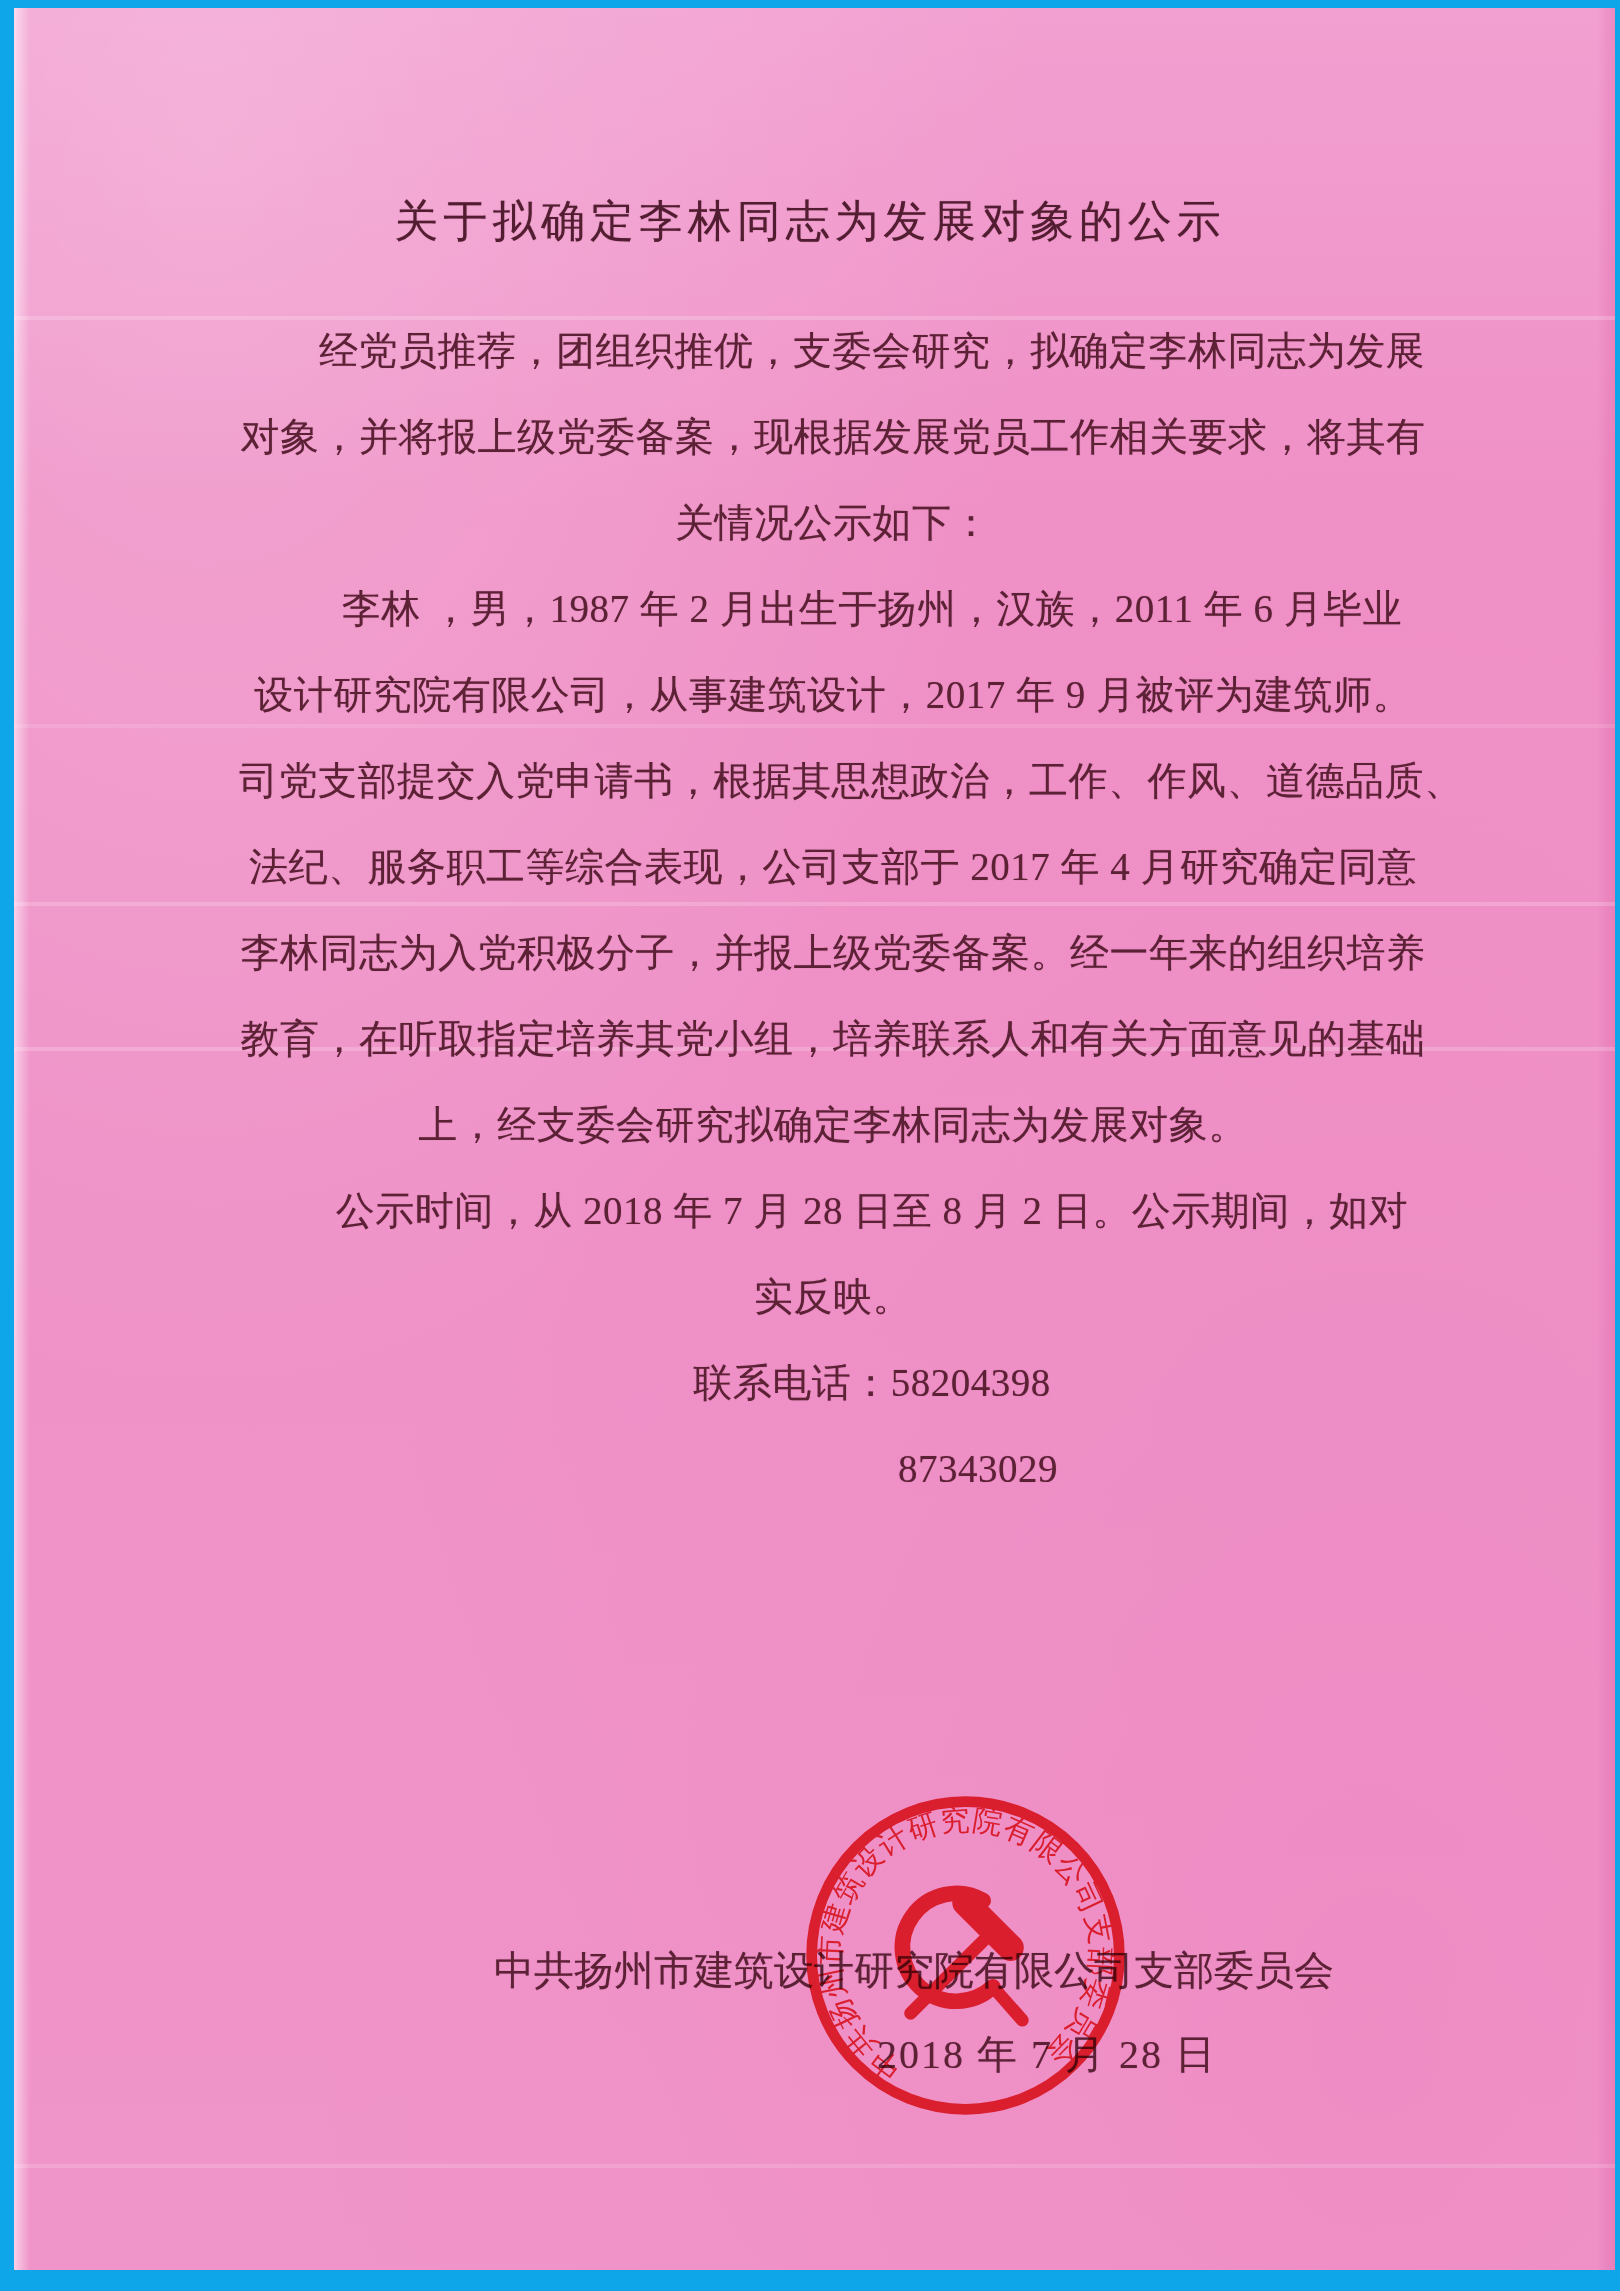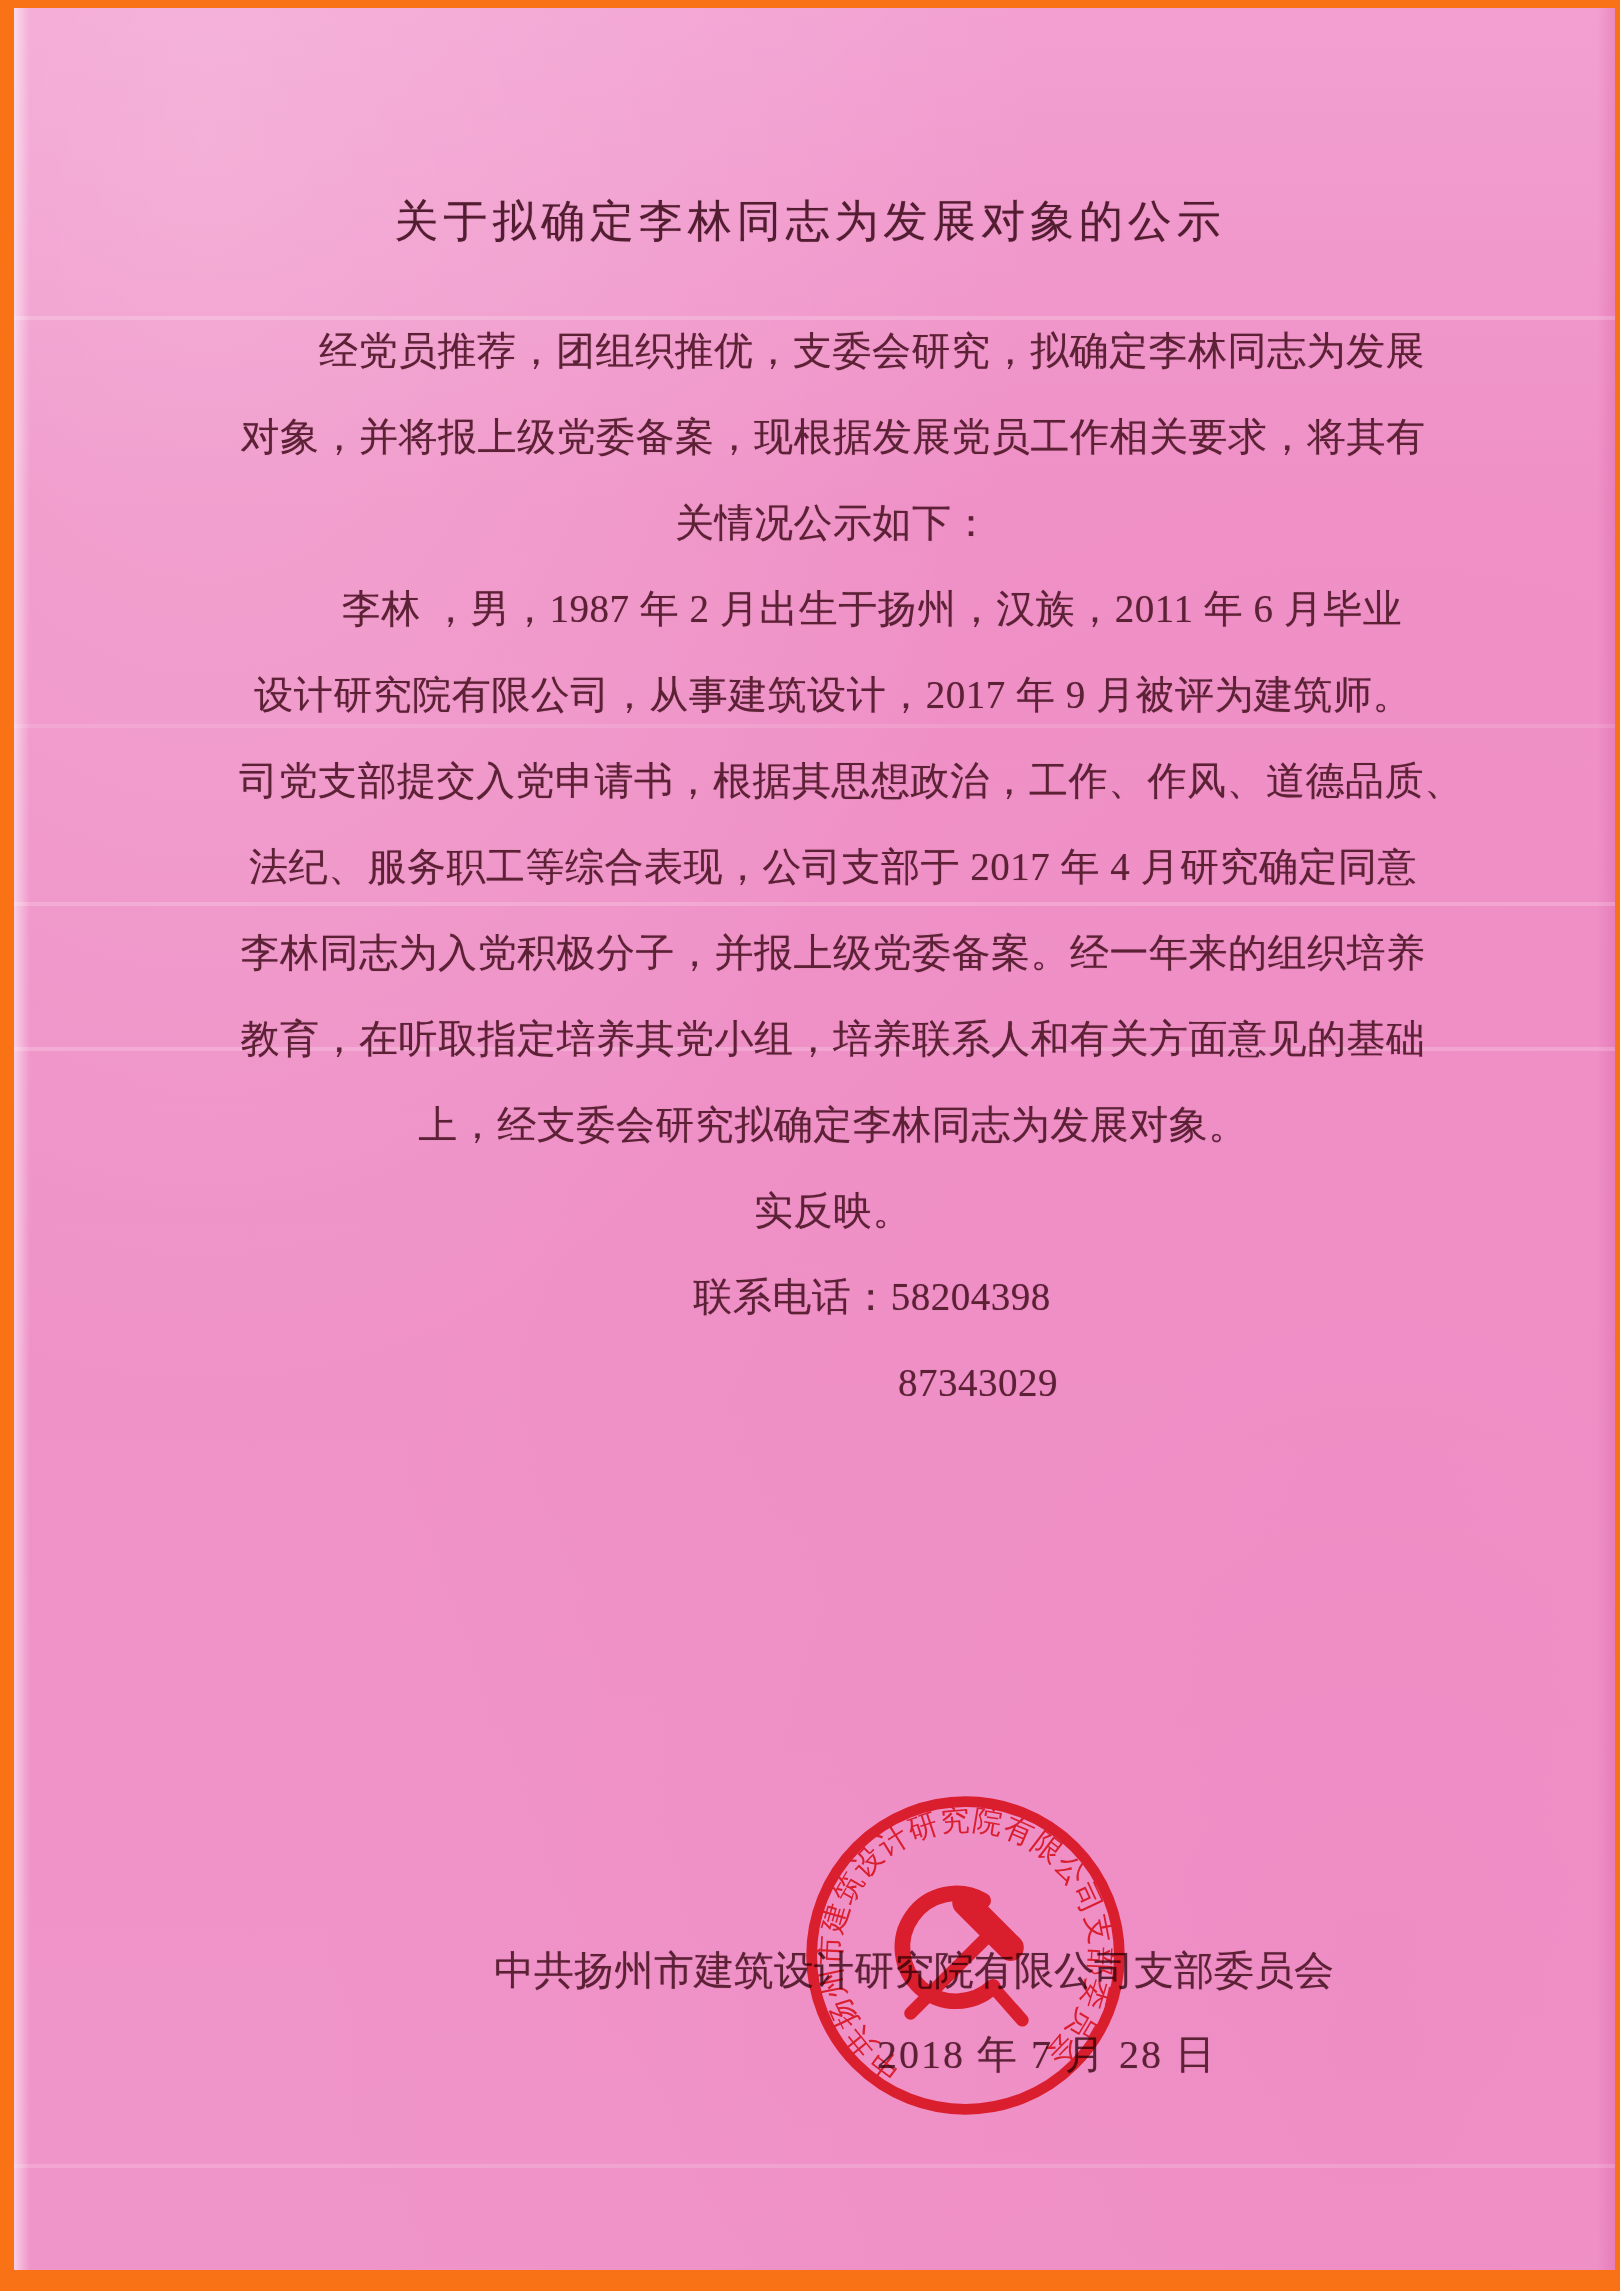--- a/index.html
+++ b/index.html
@@ -2,21 +2,21 @@
 <html><head>
 <meta charset="utf-8">
 <style>
   html,body{margin:0;padding:0;}
   body{
     width:1620px;height:2292px;
     background:#f7f9f5;
     font-family:"Liberation Serif","DejaVu Serif",serif;
     position:relative;overflow:hidden;
   }
-  .page{position:absolute;left:0;top:0;width:1620px;height:2292px;background:#f97316;}
+  .page{position:absolute;left:0;top:0;width:1620px;height:2292px;background:#0ea5e9;}
   .paper{
     position:absolute;left:13.7px;top:7.8px;width:1601px;height:2262px;
     background:
       radial-gradient(ellipse at 12% 6%, rgba(255,255,255,0.20), rgba(255,255,255,0) 42%),
       radial-gradient(ellipse at 85% 90%, rgba(233,120,185,0.25), rgba(233,120,185,0) 55%),
       linear-gradient(180deg,#f2a0d1 0%, #ef90c6 22%, #ef92c8 62%, #f095c9 100%);
   }
   .left-band{position:absolute;left:0;top:0;width:16.7px;height:100%;
     background:linear-gradient(90deg,rgba(255,255,255,0.55),rgba(255,255,255,0));}
   .right-band{position:absolute;right:0;top:0;width:17.6px;height:100%;
@@ -74,20 +74,21 @@
     <div class="line indent">经党员推荐，团组织推优，支委会研究，拟确定李林同志为发展</div>
     <div class="line">对象，并将报上级党委备案，现根据发展党员工作相关要求，将其有</div>
     <div class="line">关情况公示如下：</div>
     <div class="line indent">李林 ，男，1987 年 2 月出生于扬州，汉族，2011 年 6 月毕业</div>
     <div class="line">设计研究院有限公司，从事建筑设计，2017 年 9 月被评为建筑师。</div>
     <div class="line">司党支部提交入党申请书，根据其思想政治，工作、作风、道德品质、</div>
     <div class="line">法纪、服务职工等综合表现，公司支部于 2017 年 4 月研究确定同意</div>
     <div class="line">李林同志为入党积极分子，并报上级党委备案。经一年来的组织培养</div>
     <div class="line">教育，在听取指定培养其党小组，培养联系人和有关方面意见的基础</div>
     <div class="line">上，经支委会研究拟确定李林同志为发展对象。</div>
+    <div class="line indent">公示时间，从 2018 年 7 月 28 日至 8 月 2 日。公示期间，如对</div>
     <div class="line">实反映。</div>
     <div class="line indent"><span>联系电话：</span><span>58204398</span></div>
     <div class="line phone2-line"><span>87343029</span></div>
   </div>
 
   <div class="signature">中共扬州市建筑设计研究院有限公司支部委员会</div>
   <div class="docdate">2018 年 7 月 28 日</div>
 
   <div class="seal">
     <svg viewBox="0 0 348 348" xmlns="http://www.w3.org/2000/svg">

